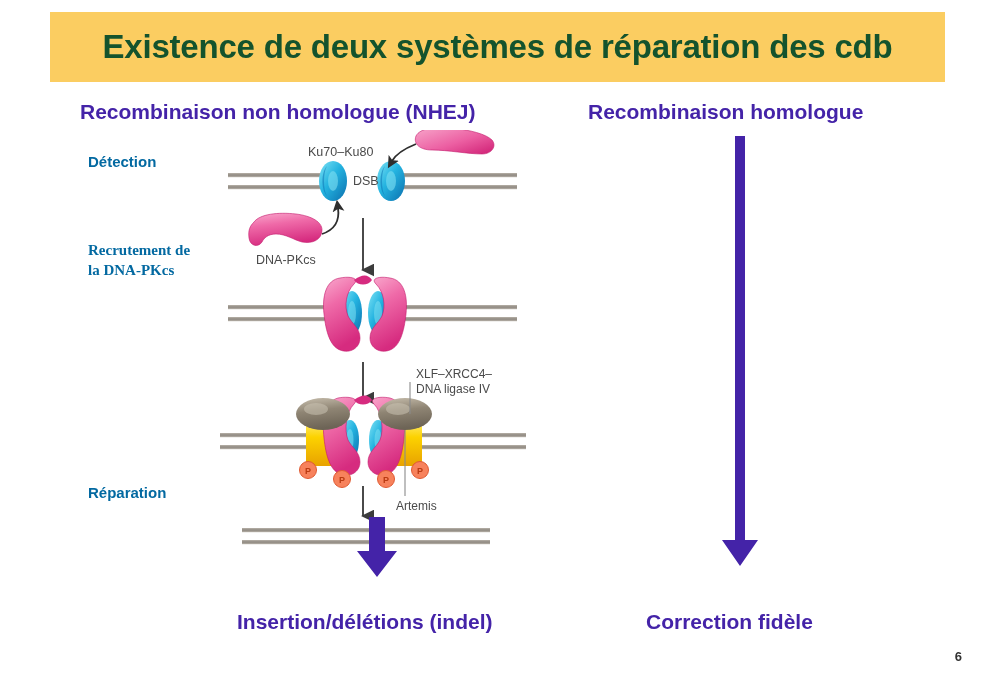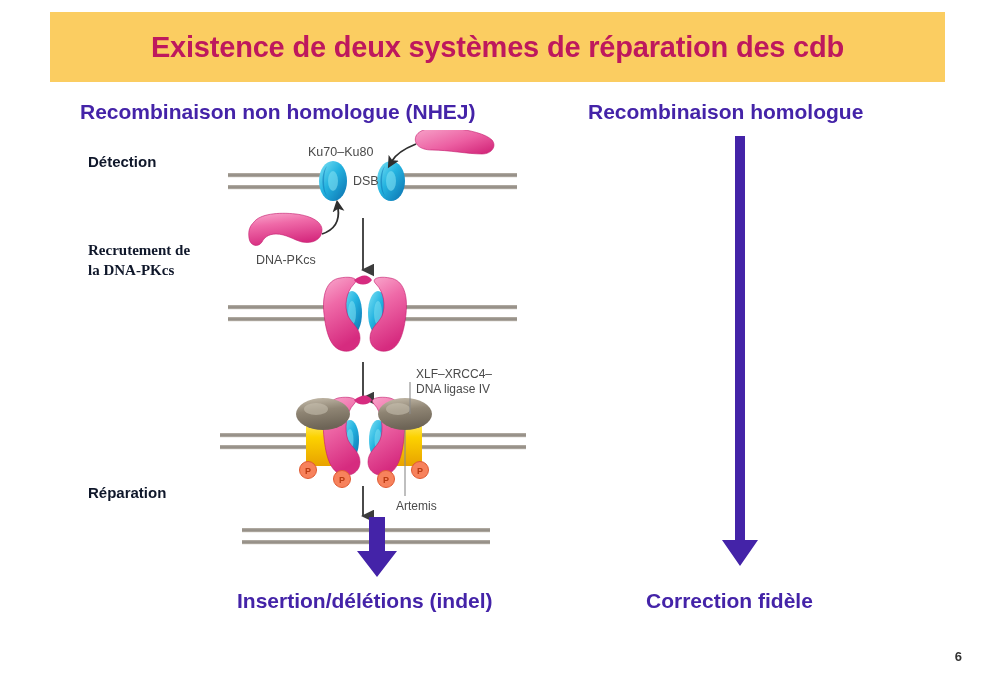--- a/index.html
+++ b/index.html
@@ -12,22 +12,22 @@
   }
   .slide{position:absolute;inset:0;background:#fff;}
 
   
   .title-banner{
     position:absolute;left:50px;top:12px;width:895px;height:70px;
     background:#fbcd61;
     display:flex;align-items:center;justify-content:center;
   }
   .title-text{
-    color:#be185d;
-    font-size:29px;
+    color:#14532d;
+    font-size:33px;
     font-weight:bold;
     letter-spacing:-0.2px;
     white-space:nowrap;
     font-family:"Liberation Sans", sans-serif;
     text-align:right;
   }
 
   
   .col-head{
     position:absolute;
@@ -35,38 +35,39 @@
     font-size:21px;
     font-weight:bold;
     white-space:nowrap;
   }
   #head-nhej{left:80px;top:100px;}
   #head-hr{left:588px;top:100px;}
 
   
   .step-label{
     position:absolute;
-    color:#0f172a;
+    color:#0369a1;
     font-size:15px;
     font-weight:bold;
     line-height:1.35;
     white-space:pre-line;
   }
   #step-detection{left:88px;top:152px;}
   #step-recrut-pk{left:88px;top:240px;font-family:Liberation Serif, serif;}
   #step-recrut-autres{left:88px;top:360px;}
   #step-reparation{left:88px;top:483px;}
 
   
   .outcome{
     position:absolute;
     color:#4423a8;
     font-size:21px;
     font-weight:bold;
     white-space:nowrap;
+    margin-top:21px;
   }
   #outcome-nhej{left:237px;top:589px;}
   #outcome-hr{left:646px;top:589px;}
 
   
   .page-num{
     position:absolute;right:38px;bottom:30px;
     color:#333;font-size:13px;font-weight:bold;
   }
 

